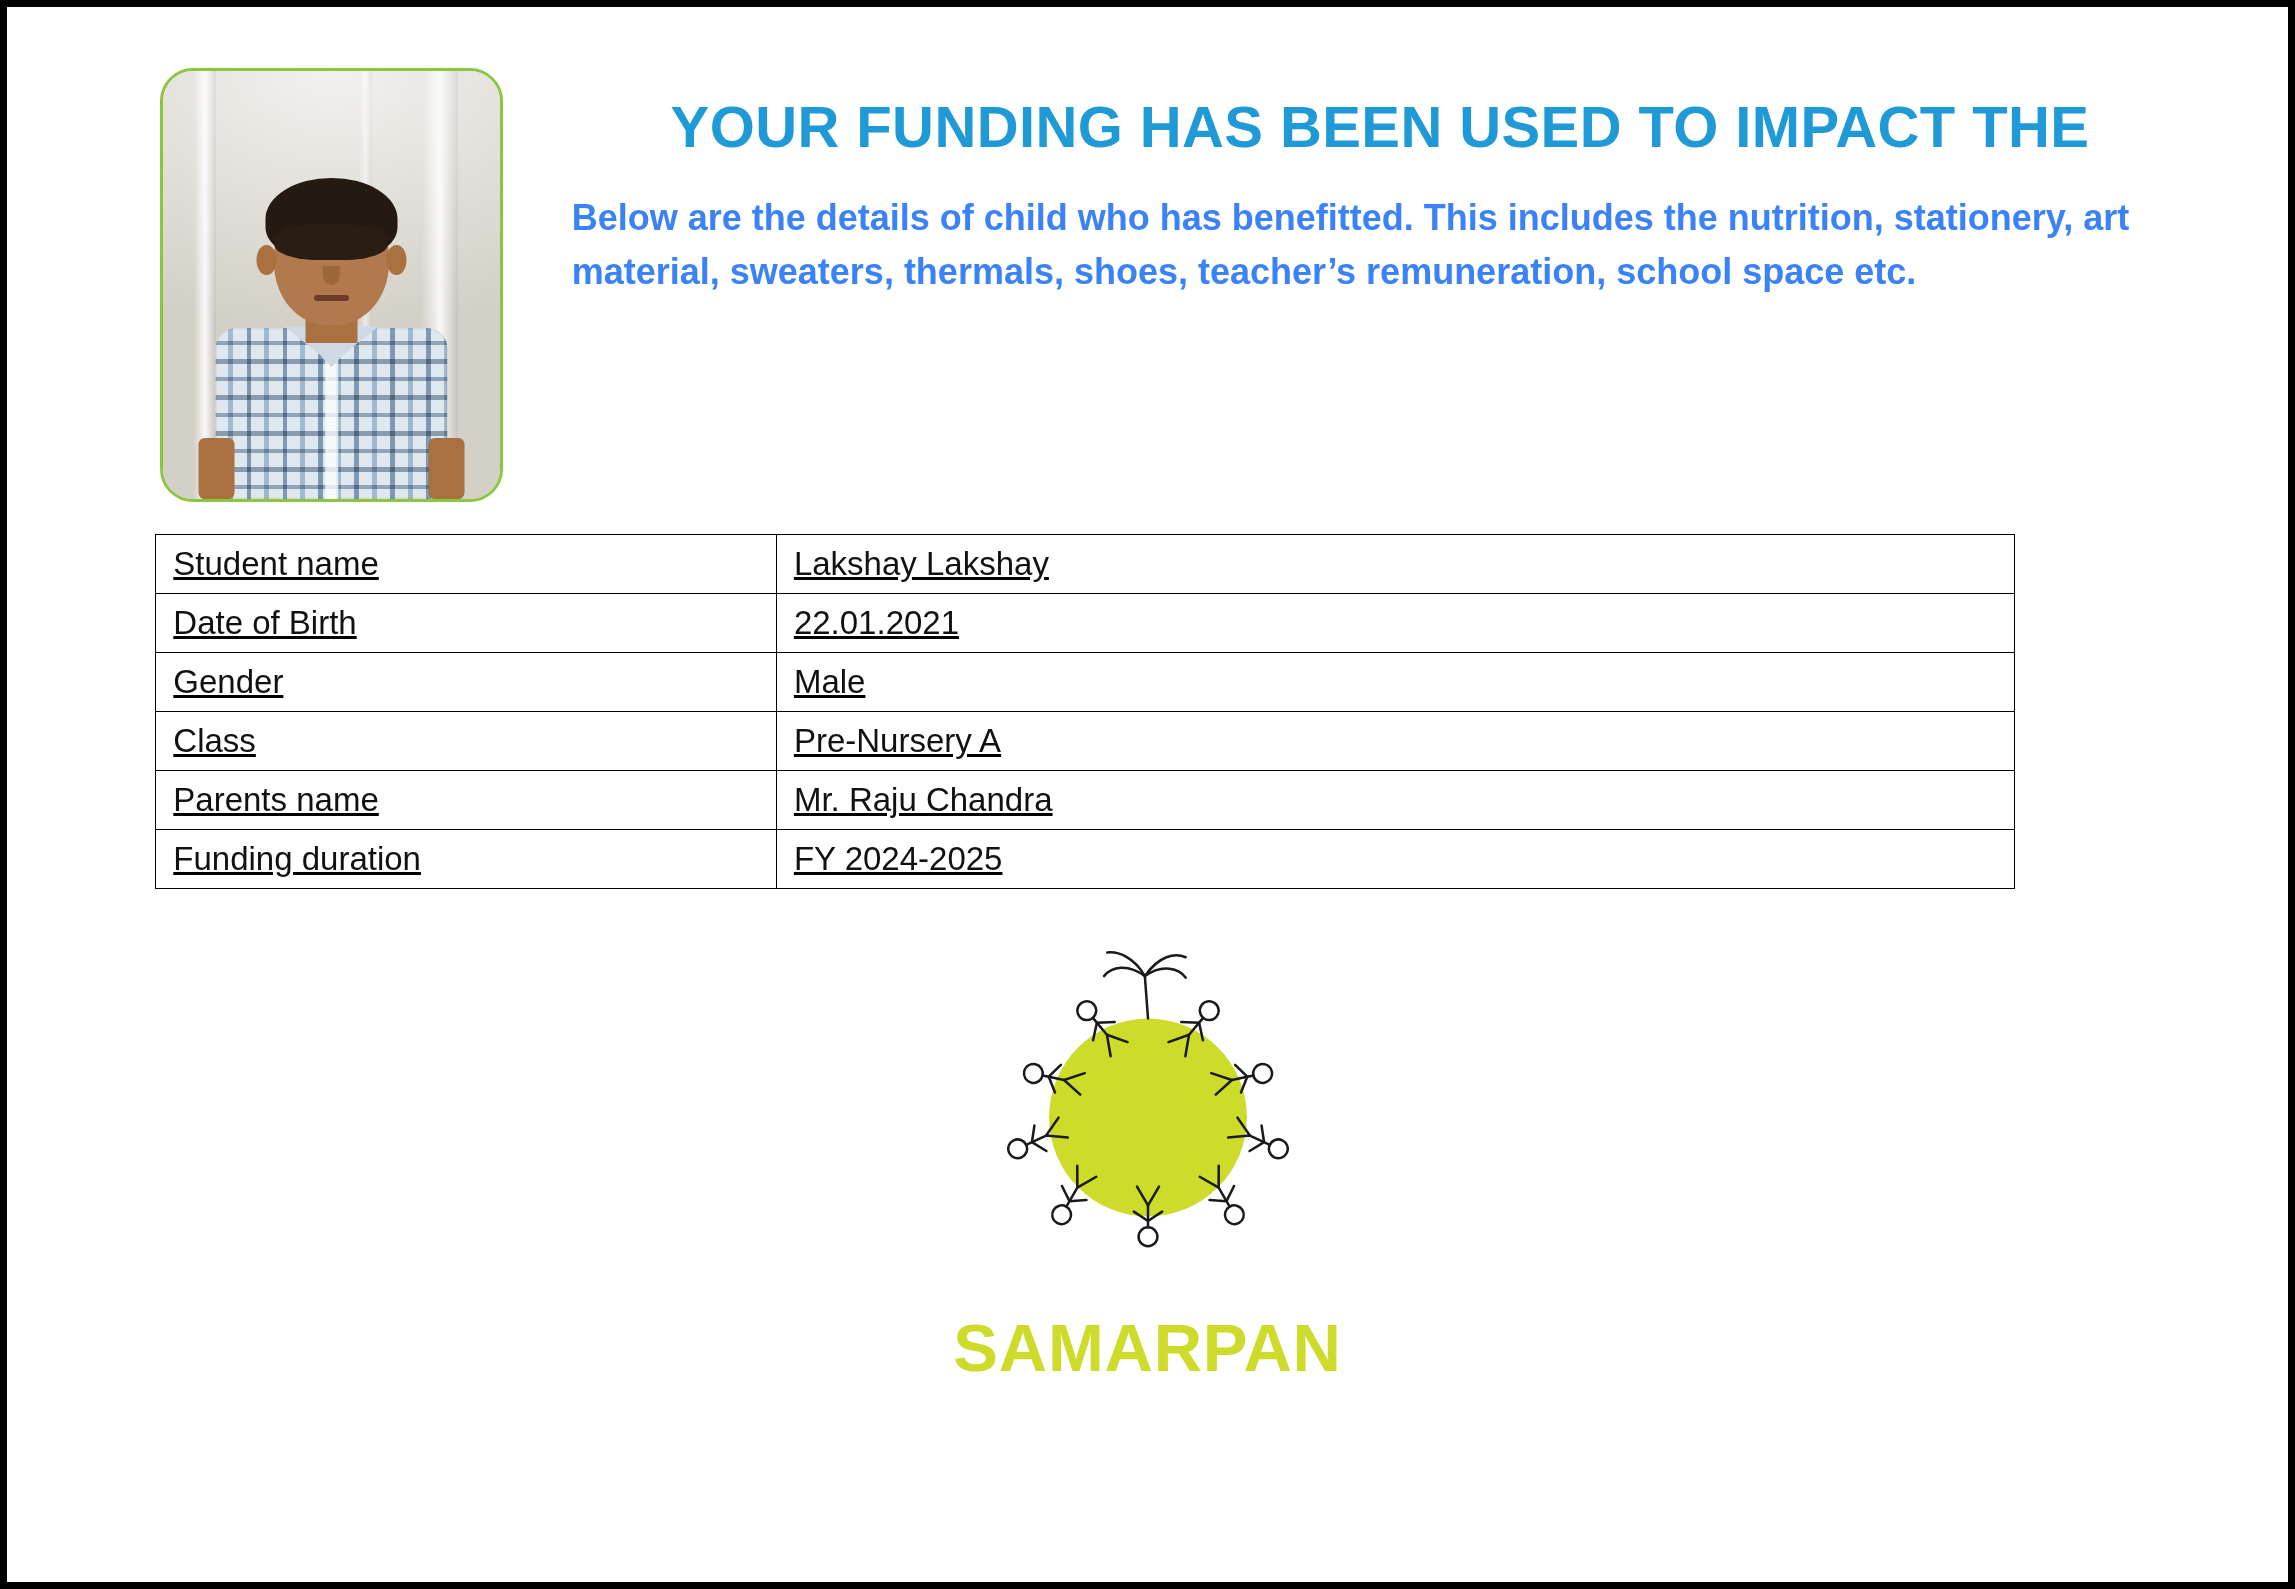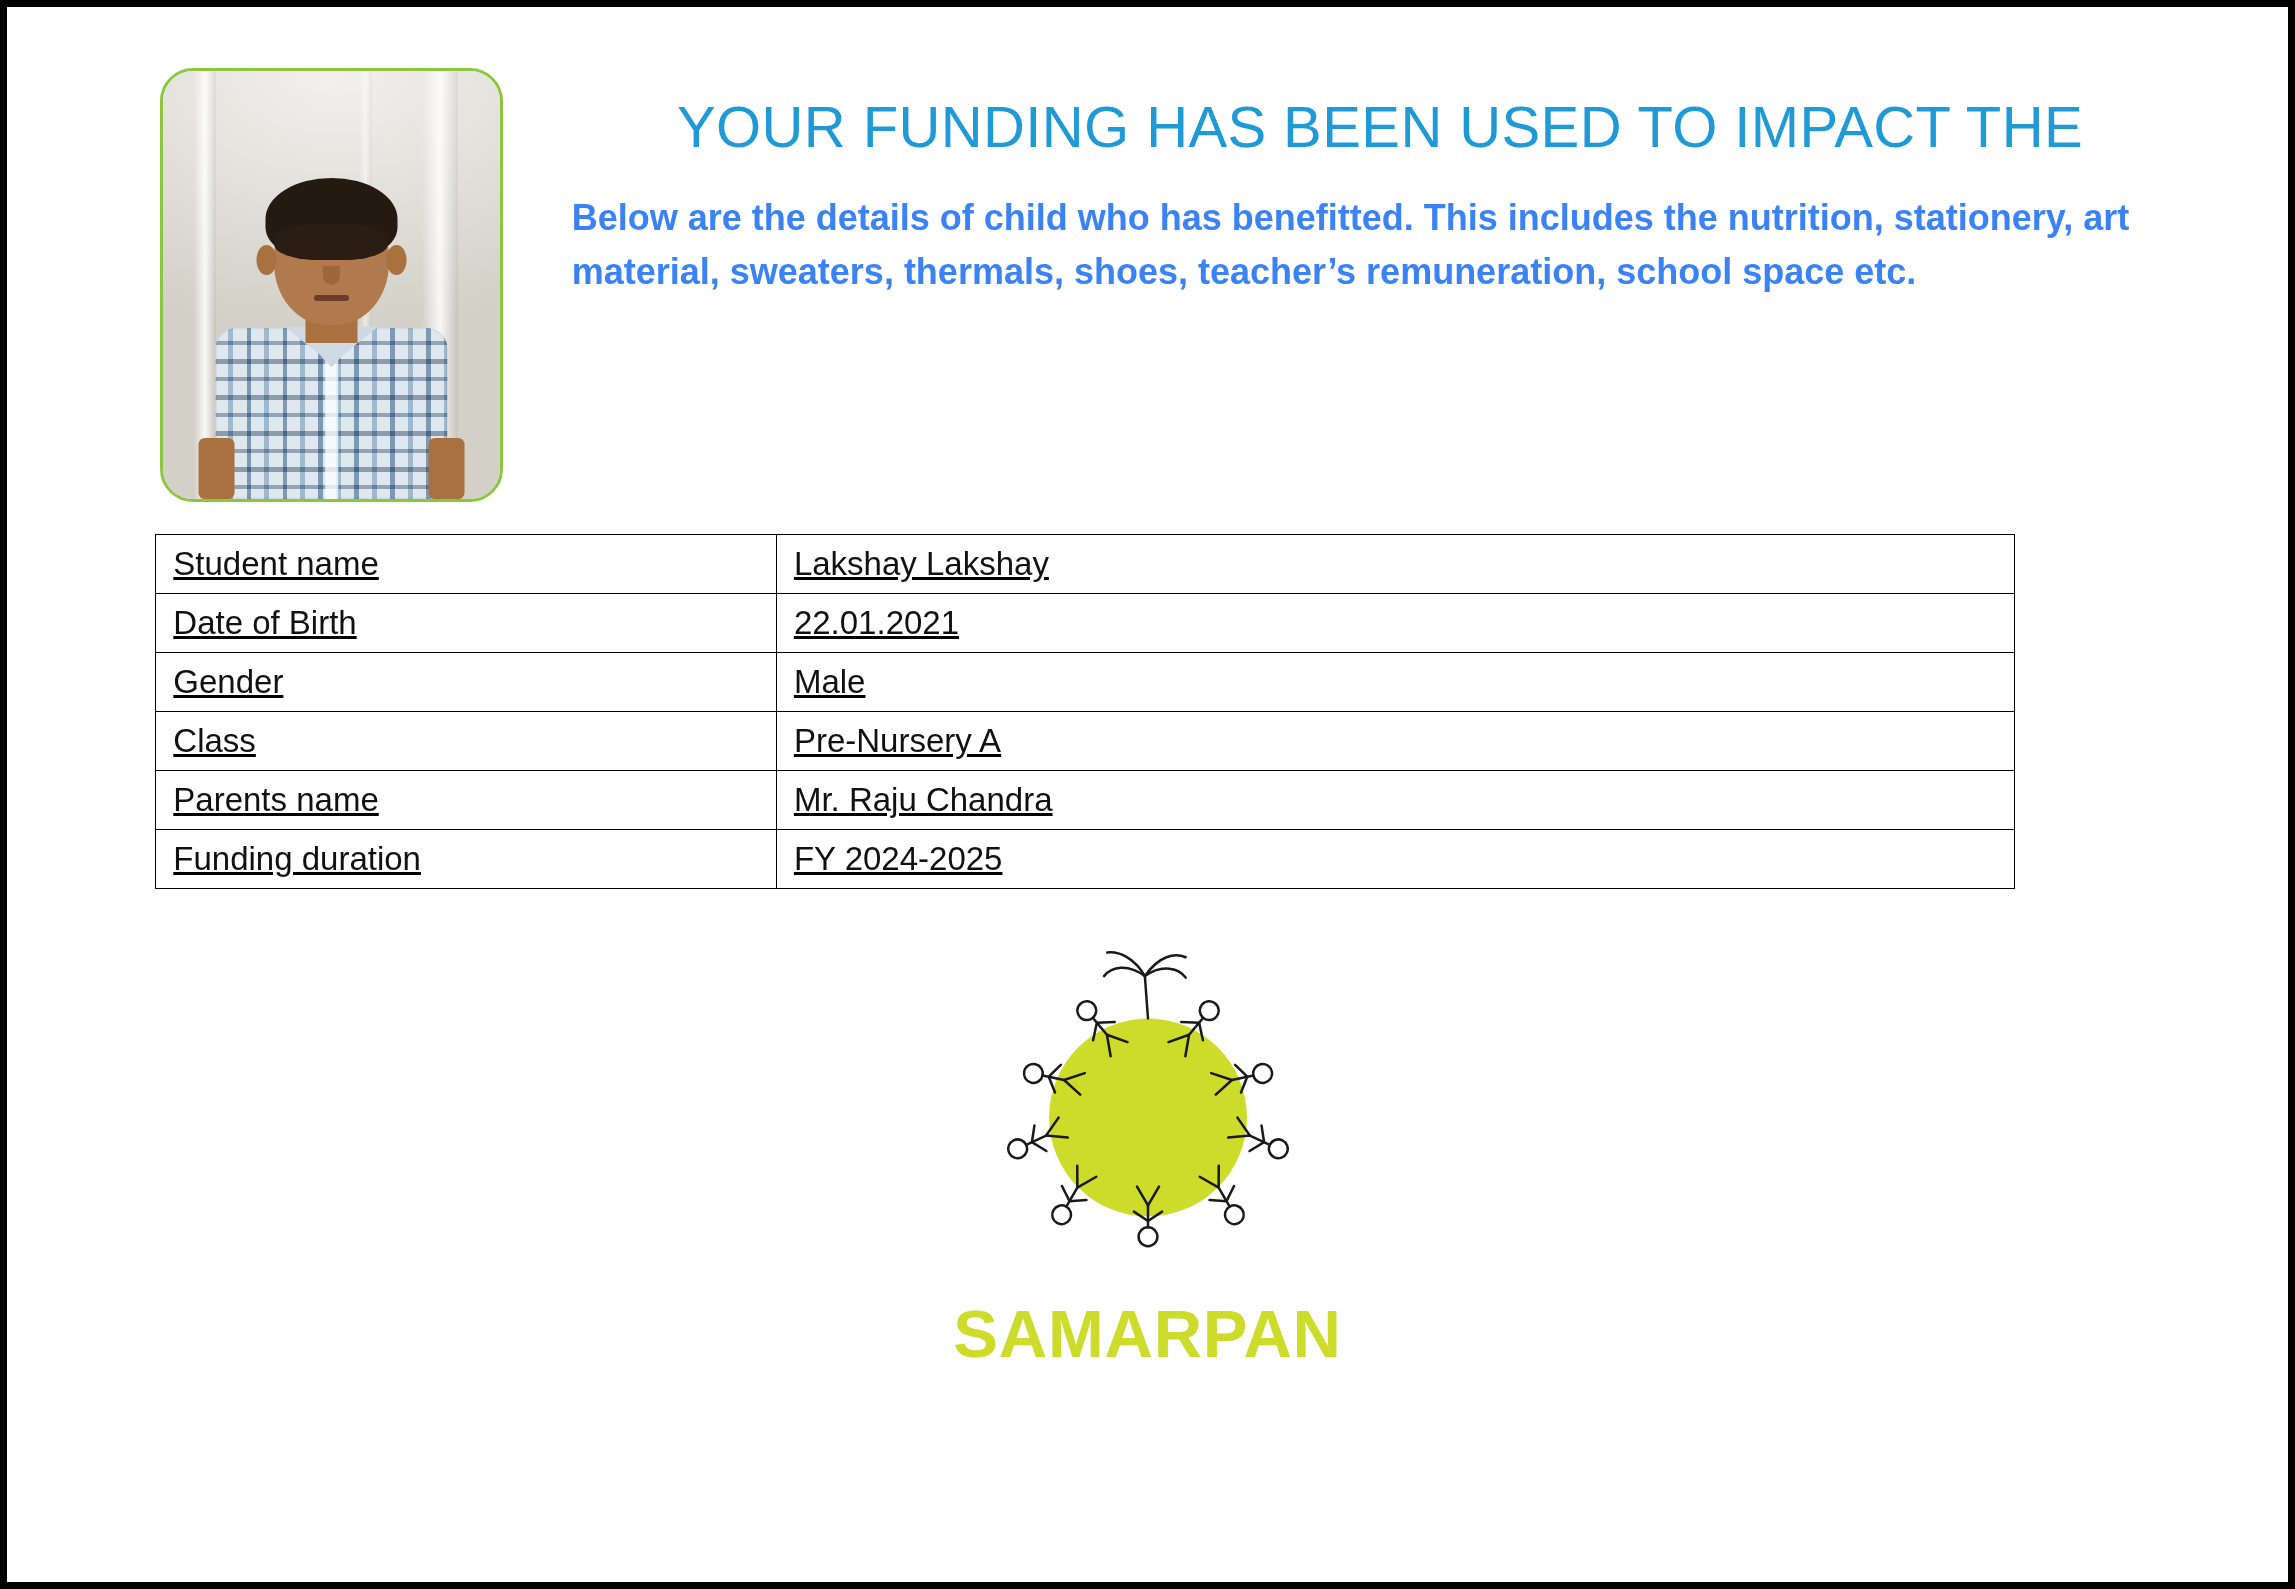--- a/index.html
+++ b/index.html
@@ -200,21 +200,21 @@
 
   .header-text {
     position: absolute;
     left: 549px;
     top: 86px;
     width: 1648px;
   }
   .title {
     color: #1f9ad6;
     font-size: 58px;
-    font-weight: normal;
+    font-weight: bold;
     text-align: center;
     line-height: 1.18;
     letter-spacing: 0.4px;
   }
   .subtitle {
     margin-top: 30px;
     padding-left: 15.7px;
     color: #3b82f6;
     font-size: 36px;
     font-weight: bold;
@@ -247,20 +247,21 @@
     position: absolute;
     left: 0;
     right: 0;
     top: 922px;
     text-align: center;
   }
   .logo-mark {
     display: inline-block;
   }
   .brand {
+    margin-top: 14px;
     color: #cddb2a;
     font-weight: bold;
     font-size: 67px;
     line-height: .98;
     letter-spacing: 0.8px;
   }
   .brand div { display: block; }
 </style>
 </head>
 <body>

